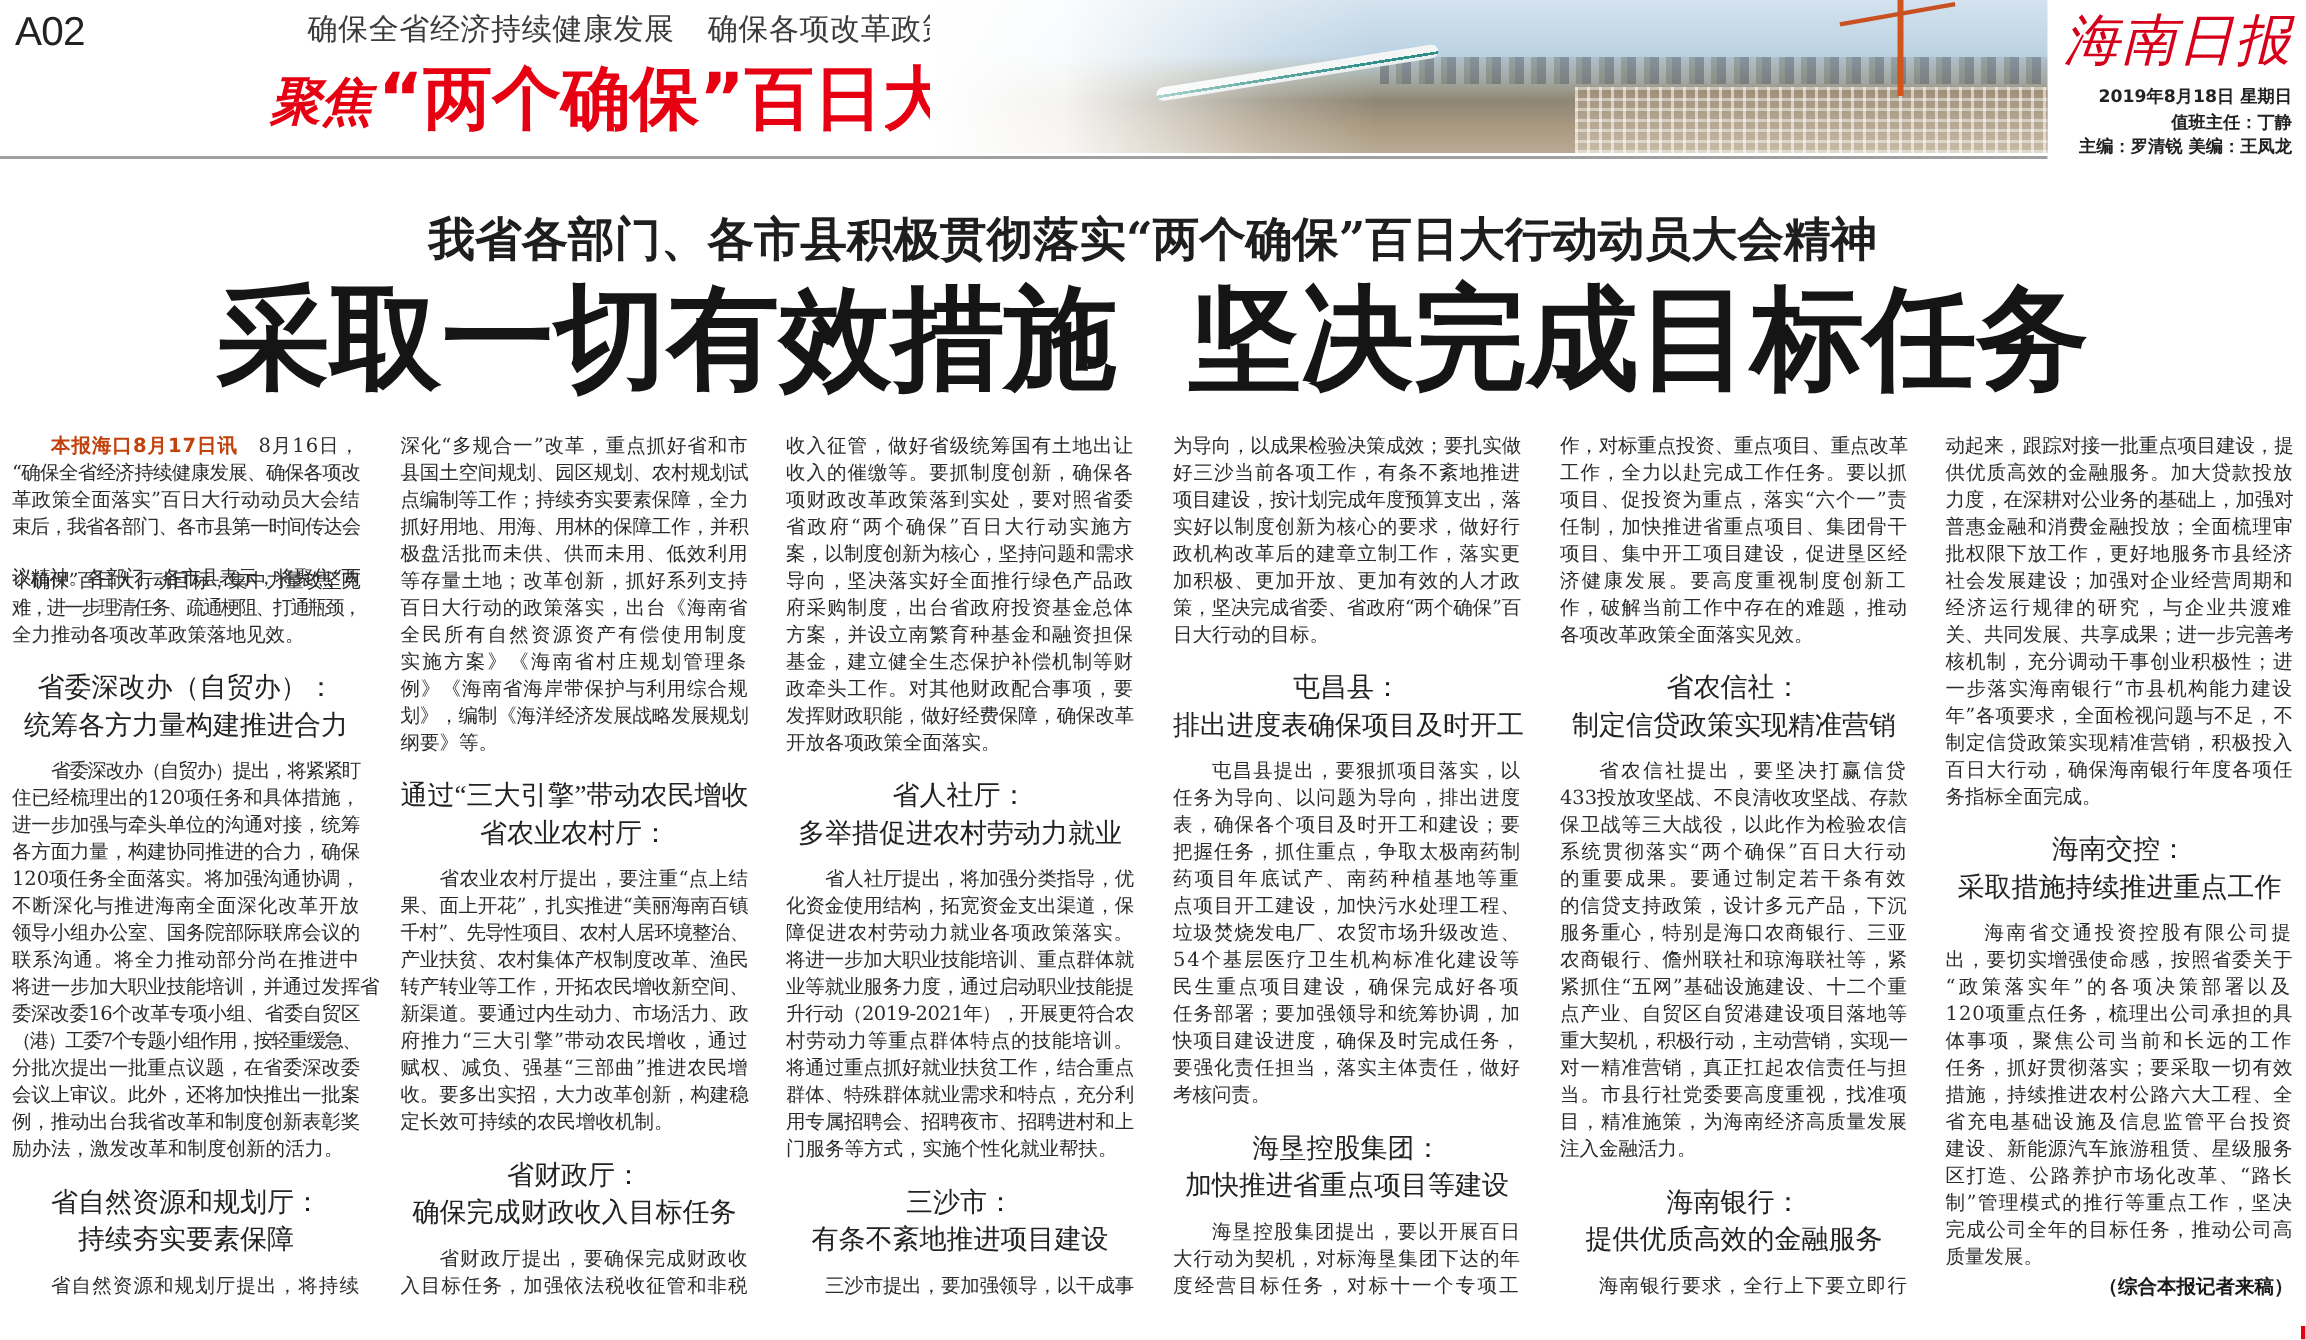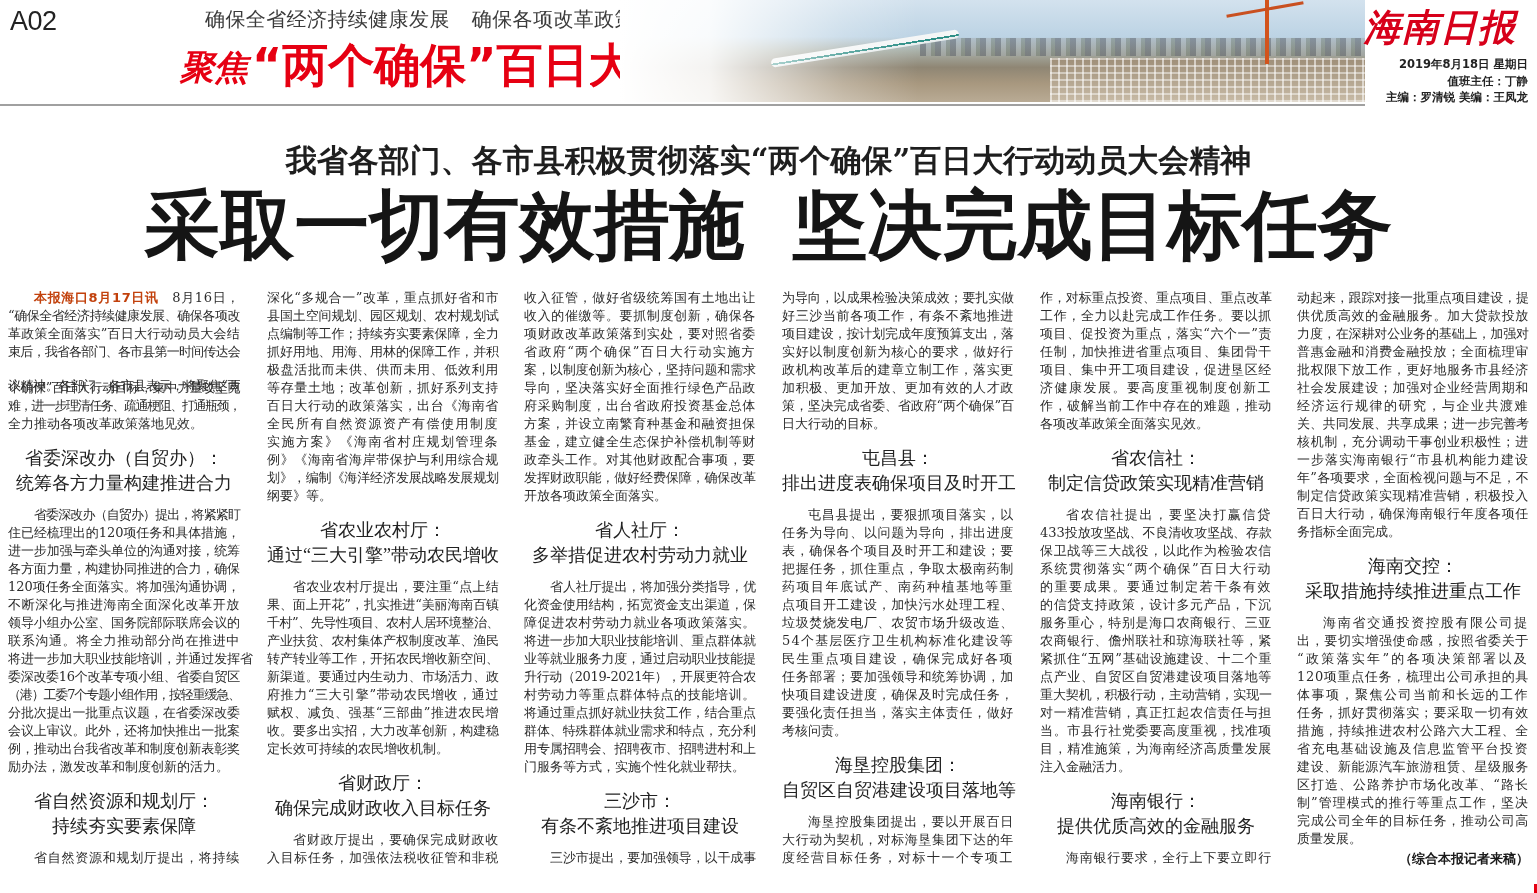--- a/index.html
+++ b/index.html
@@ -26,21 +26,21 @@
       repeating-linear-gradient(90deg,rgba(255,255,255,.55) 0 2px,transparent 2px 8px),
       repeating-linear-gradient(0deg,rgba(255,255,255,.45) 0 2px,transparent 2px 7px),
       linear-gradient(180deg,#9e8e78,#c8bba6); }
   .banner .train { position:absolute; left:150px; top:44px; width:190px; height:9px; border-radius:5px;
     background:linear-gradient(180deg,#f4f6f6 0 55%,#2f8f87 55% 75%,#e9eeee 75%); transform:rotate(-9deg); }
   .banner .crane-mast { position:absolute; left:645px; top:0; width:4px; height:64px; background:#d2541c; }
   .banner .crane-jib { position:absolute; left:606px; top:8px; width:78px; height:3px; background:#c95020; transform:rotate(-10deg); }
   .banner .fade { position:absolute; inset:0; background:linear-gradient(90deg,#fff 0%,rgba(255,255,255,.9) 12%,rgba(255,255,255,.25) 30%,rgba(255,255,255,0) 40%); }
   .header-rule { position:absolute; left:0; top:104px; width:1365px; height:2px; background:var(--rule); }
 
-  .mast-name { position:absolute; right:21px; top:4px; font-family:"DejaVu Serif", serif; font-style:italic; font-weight:bold;
+  .mast-name { position:absolute; right:9px; top:4px; font-family:"DejaVu Serif", serif; font-style:italic; font-weight:normal;
     font-size:37px; line-height:46px; color:var(--mast); letter-spacing:1px; }
   .mast-info { position:absolute; right:9px; top:56px; text-align:right; font:bold 11.5px/16.5px "DejaVu Sans", sans-serif; color:#222; }
 
   
   .kicker { position:absolute; left:0; top:142px; width:1537px; text-align:center; white-space:nowrap;
     font-family:"DejaVu Serif", serif; font-weight:bold; font-size:31px; line-height:36px; color:#1e1e1e; font-feature-settings:"halt"; }
   .title { position:absolute; left:0; top:180px; width:1537px; text-align:center; white-space:nowrap;
     font-family:"DejaVu Sans", sans-serif; font-weight:900; font-size:75px; line-height:90px; color:#151515; }
   .title .part + .part { margin-left:48px; }
 
@@ -144,22 +144,22 @@
         <div class="line just"><span class="t" style="letter-spacing: 0.647059px;"><span>极盘活批而未供、供而未用、低效利用</span></span></div>
         <div class="line just"><span class="t" style="letter-spacing: 0.647059px;"><span>等存量土地；改革创新，抓好系列支持</span></span></div>
         <div class="line just"><span class="t" style="letter-spacing: 0.647059px;"><span>百日大行动的政策落实，出台《海南省</span></span></div>
         <div class="line just"><span class="t" style="letter-spacing: 1.5px;"><span>全民所有自然资源资产有偿使用制度</span></span></div>
         <div class="line just"><span class="t" style="letter-spacing: 1.5px;"><span>实施方案》《海南省村庄规划管理条</span></span></div>
         <div class="line just"><span class="t" style="letter-spacing: 0.647059px;"><span>例》《海南省海岸带保护与利用综合规</span></span></div>
         <div class="line just"><span class="t" style="letter-spacing: -0.111111px;"><span>划》，编制《海洋经济发展战略发展规划</span></span></div>
         <div class="line"><span class="t" style="letter-spacing: 0px;"><span>纲要》等。</span></span></div>
       </div>
       <div class="heading">
+        <div>通过“三大引擎”带动农民增收</div>
         <div>省农业农村厅：</div>
-        <div>通过“三大引擎”带动农民增收</div>
       </div>
       <div class="para">
         <div class="line indent just"><span class="t" style="letter-spacing: 0.271484px;"><span>省农业农村厅提出，要注重“点上结</span></span></div>
         <div class="line just"><span class="t" style="letter-spacing: -0.120888px;"><span>果、面上开花”，扎实推进“美丽海南百镇</span></span></div>
         <div class="line just"><span class="t" style="letter-spacing: -0.455592px;"><span>千村”、先导性项目、农村人居环境整治、</span></span></div>
         <div class="line just"><span class="t" style="letter-spacing: -0.111111px;"><span>产业扶贫、农村集体产权制度改革、渔民</span></span></div>
         <div class="line just"><span class="t" style="letter-spacing: -0.111111px;"><span>转产转业等工作，开拓农民增收新空间、</span></span></div>
         <div class="line just"><span class="t" style="letter-spacing: -0.111111px;"><span>新渠道。要通过内生动力、市场活力、政</span></span></div>
         <div class="line just"><span class="t" style="letter-spacing: 0.594618px;"><span>府推力“三大引擎”带动农民增收，通过</span></span></div>
         <div class="line just"><span class="t" style="letter-spacing: 0.594618px;"><span>赋权、减负、强基“三部曲”推进农民增</span></span></div>
@@ -240,21 +240,21 @@
         <div class="line just"><span class="t" style="letter-spacing: 0.647059px;"><span>垃圾焚烧发电厂、农贸市场升级改造、</span></span></div>
         <div class="line just"><span class="t" style="letter-spacing: 1.20312px;"><span>54个基层医疗卫生机构标准化建设等</span></span></div>
         <div class="line just"><span class="t" style="letter-spacing: 1.5px;"><span>民生重点项目建设，确保完成好各项</span></span></div>
         <div class="line just"><span class="t" style="letter-spacing: 0.647059px;"><span>任务部署；要加强领导和统筹协调，加</span></span></div>
         <div class="line just"><span class="t" style="letter-spacing: 0.647059px;"><span>快项目建设进度，确保及时完成任务，</span></span></div>
         <div class="line just"><span class="t" style="letter-spacing: 0.647059px;"><span>要强化责任担当，落实主体责任，做好</span></span></div>
         <div class="line"><span class="t" style="letter-spacing: 0px;"><span>考核问责。</span></span></div>
       </div>
       <div class="heading">
         <div>海垦控股集团：</div>
-        <div>自贸区自贸港建设项目落地等</div>
+        <div>加快推进省重点项目等建设</div>
       </div>
       <div class="para">
         <div class="line indent just"><span class="t" style="letter-spacing: 0.733333px;"><span>海垦控股集团提出，要以开展百日</span></span></div>
         <div class="line just"><span class="t" style="letter-spacing: 0.647059px;"><span>大行动为契机，对标海垦集团下达的年</span></span></div>
         <div class="line just"><span class="t" style="letter-spacing: 1.5px;"><span>度经营目标任务，对标十一个专项工</span></span></div>
       </div>
     </div>
     <div class="col">
       <div class="para">
         <div class="line just"><span class="t" style="letter-spacing: -0.111111px;"><span>作，对标重点投资、重点项目、重点改革</span></span></div>

